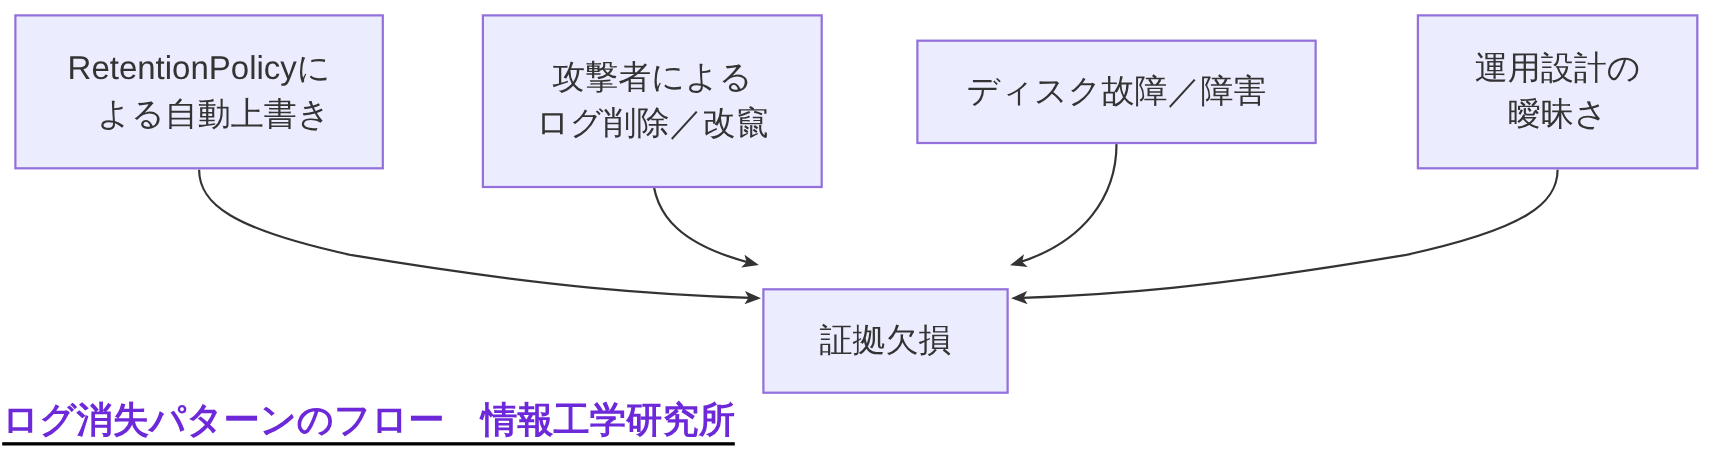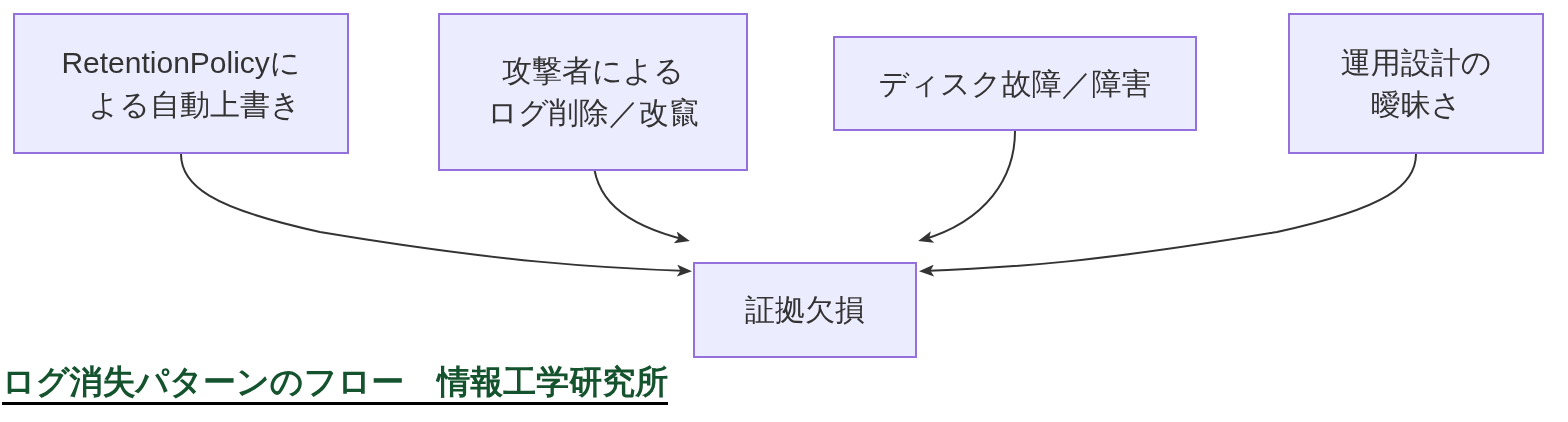--- a/index.html
+++ b/index.html
@@ -44,21 +44,21 @@
   .node-a { left: 13px;   top: 13px;  width: 336px; height: 141px; text-align: right; }
   .node-b { left: 438px;  top: 13px;  width: 310px; height: 158px; }
   .node-c { left: 833px;  top: 36px;  width: 364px; height: 95px;  }
   .node-d { left: 1288px; top: 13px;  width: 256px; height: 141px; text-align: center; }
   .node-e { left: 693px;  top: 242px; width: 224px; height: 96px; margin-top: 20px;  }
   .caption {
     position: absolute;
     left: 2px;
     top: 364px;
     display: inline-block;
-    color: #14532d;
+    color: #6d28d9;
     font-size: 33px;
     font-weight: 700;
     line-height: 1.1;
     padding-bottom: 2px;
     border-bottom: 3px solid #000000;
     white-space: pre;
   }
 </style>
 </head>
 <body>

